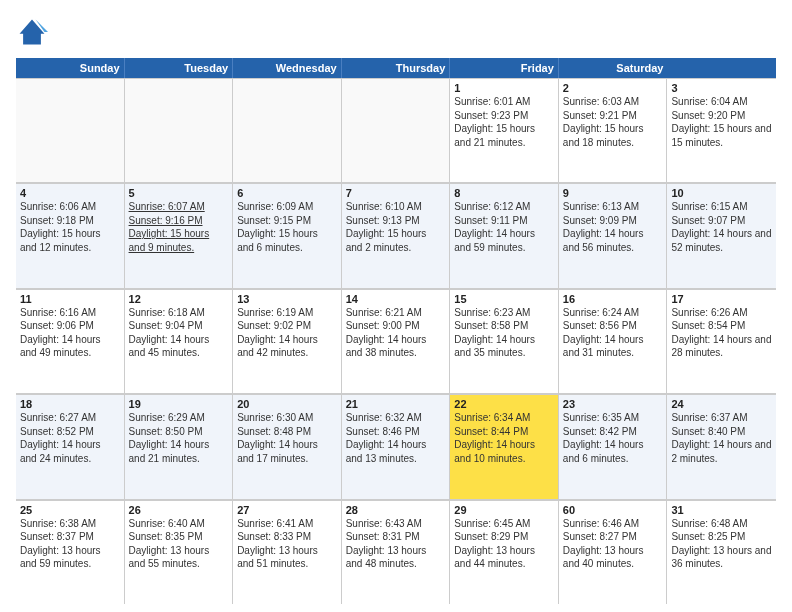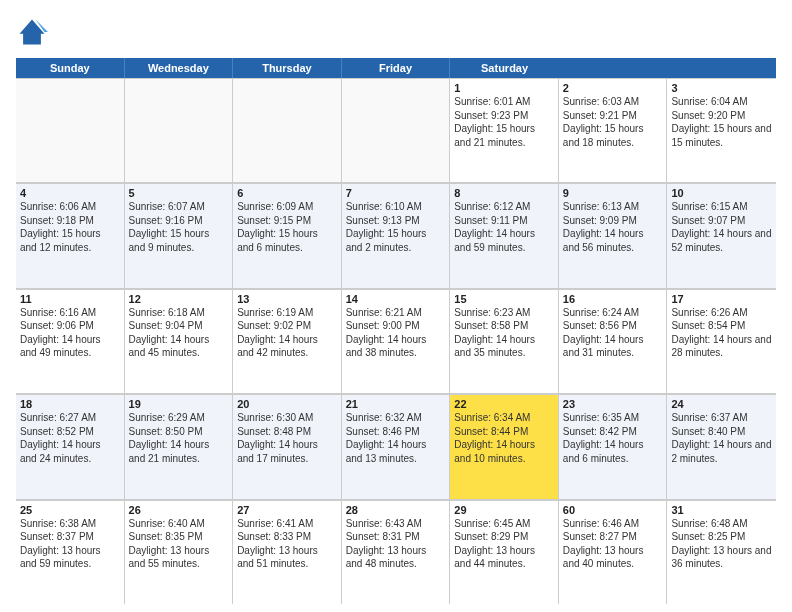--- a/index.html
+++ b/index.html
@@ -67,21 +67,21 @@
     .cal-header {
       display: grid;
       grid-template-columns: repeat(7, 1fr);
       background: #2563ab;
     }
     .cal-header-cell {
       color: #fff;
       font-size: 11px;
       font-weight: 600;
       padding: 4px 4px;
-      text-align: center;
+      text-align: right;
       border-right: 1px solid #4a7fc1;
     }
     .cal-header-cell:last-child { border-right: none; }
     .cal-body {
       display: flex;
       flex-direction: column;
       flex: 1;
     }
     .cal-row {
       display: grid;
@@ -132,20 +132,21 @@
     </div>
     <div class="title-block">
       <div class="month-year"></div>
       <div class="location"></div>
     </div>
   </div>
 
   <div class="calendar">
     <div class="cal-header">
     <div class="cal-header-cell">Sunday</div>
+        <div class="cal-header-cell">Tuesday</div>
         <div class="cal-header-cell">Wednesday</div>
         <div class="cal-header-cell">Thursday</div>
         <div class="cal-header-cell">Friday</div>
         <div class="cal-header-cell">Saturday</div>
       </div>
     <div class="cal-body">
     <div class="cal-row">
           <div class="cal-cell empty"></div>
           <div class="cal-cell empty"></div>
           <div class="cal-cell empty"></div>
@@ -171,21 +172,21 @@
         </div>
         <div class="cal-row">
           <div class="cal-cell alt-row" style="background: rgb(240, 244, 250);">
             <div class="day-num">4</div>
             <div class="cell-text" style="white-space: pre-line;">Sunrise: 6:06 AM
 Sunset: 9:18 PM
 Daylight: 15 hours and 12 minutes.</div>
           </div>
           <div class="cal-cell alt-row" style="background: rgb(240, 244, 250);">
             <div class="day-num">5</div>
-            <div class="cell-text" style="white-space: pre-line;">Sunrise: 6:07 AM
+            <div class="cell-text" style="white-space: pre-line; text-decoration: underline;">Sunrise: 6:07 AM
 Sunset: 9:16 PM
 Daylight: 15 hours and 9 minutes.</div>
           </div>
           <div class="cal-cell alt-row" style="background: rgb(240, 244, 250);">
             <div class="day-num">6</div>
             <div class="cell-text" style="white-space: pre-line;">Sunrise: 6:09 AM
 Sunset: 9:15 PM
 Daylight: 15 hours and 6 minutes.</div>
           </div>
           <div class="cal-cell alt-row" style="background: rgb(240, 244, 250);">

